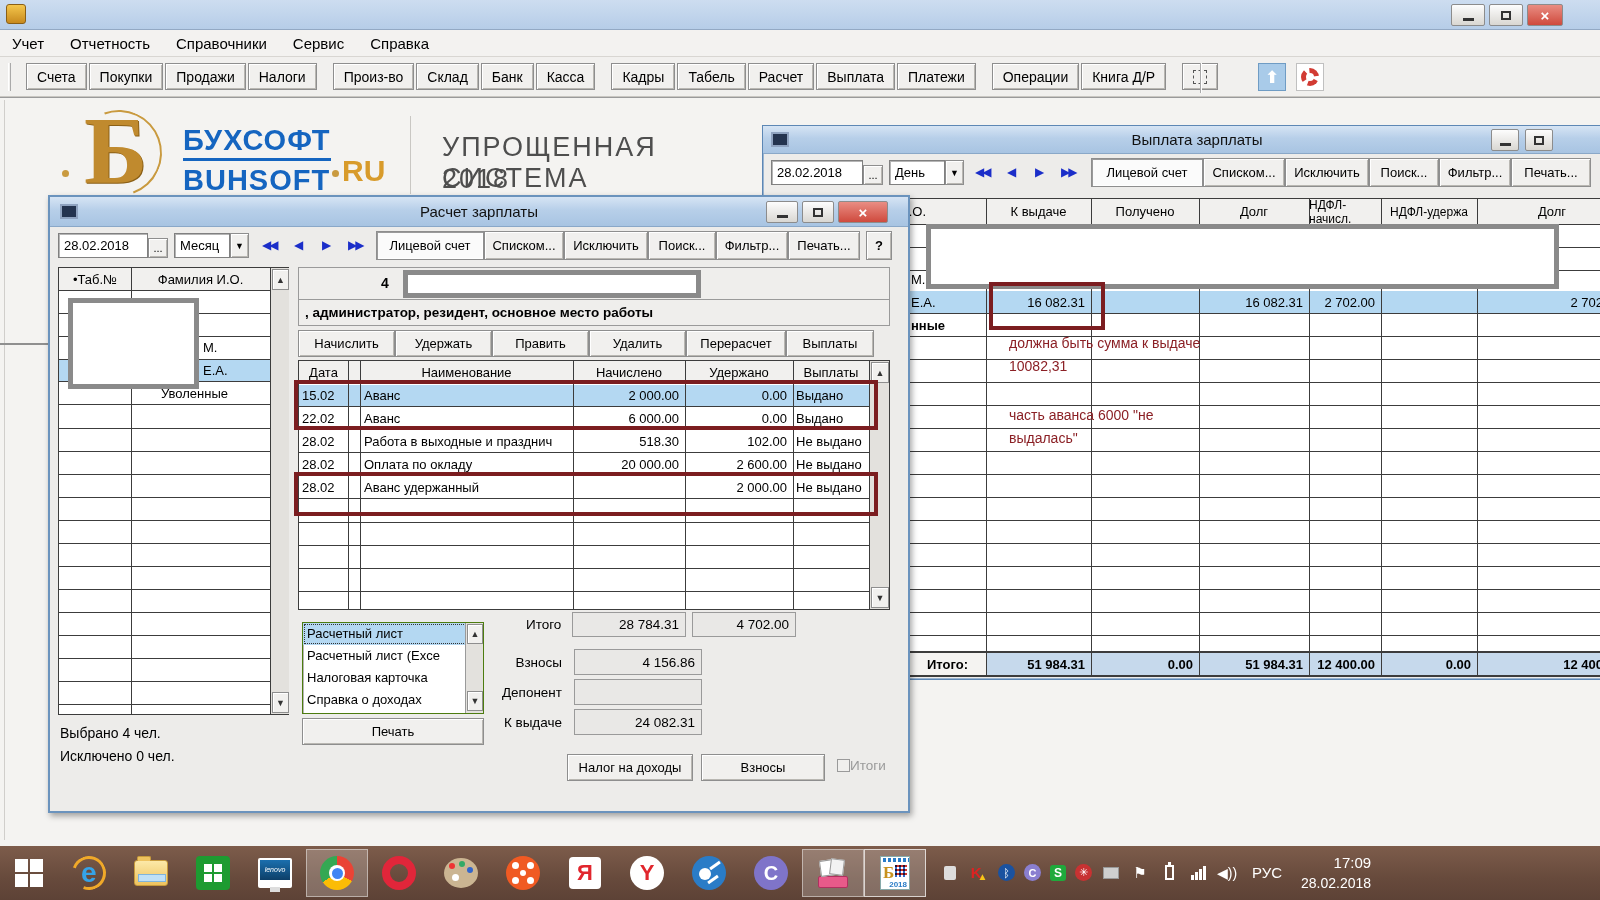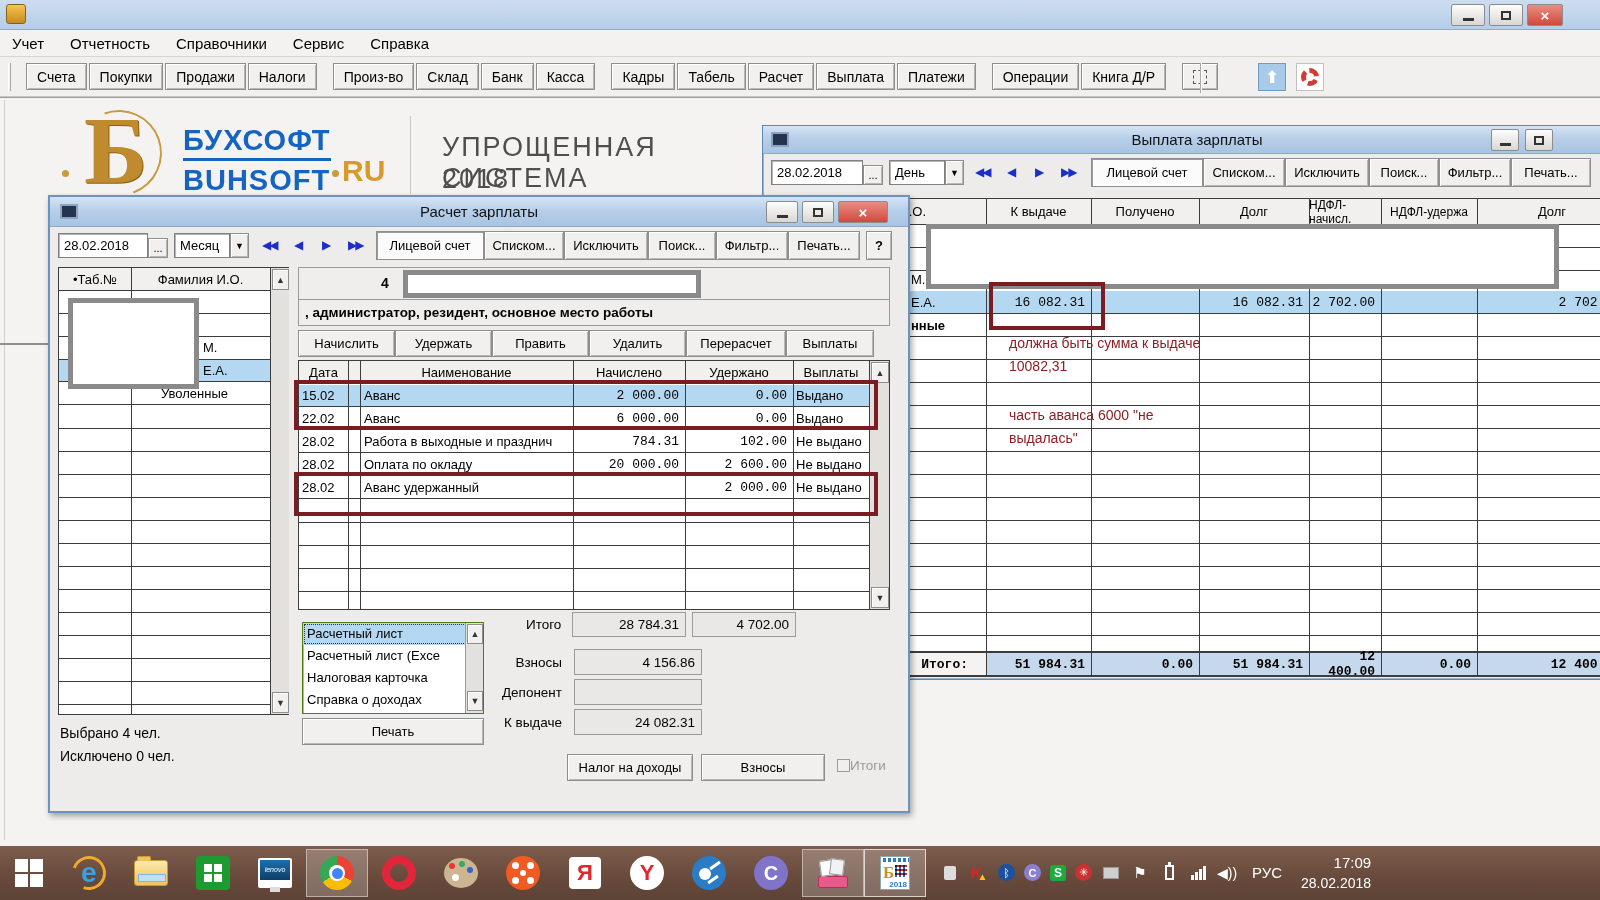--- a/index.html
+++ b/index.html
@@ -18,21 +18,21 @@
                     display:flex; align-items:center; }
   .wbtn { width:28px; height:22px; background:linear-gradient(#fdfdfd,#d9d7d2); border:1px solid #8c8c8c;
           border-radius:2px; display:flex; align-items:center; justify-content:center; }
   .wbtn .minbar { width:11px; height:3px; background:#333; margin-top:9px; }
   .wbtn .restsq { width:10px; height:9px; border:2px solid #333; background:transparent; }
   .wbtn.closebtn { background:linear-gradient(#e98d83,#cf4a3d); }
   .wbtn.closebtn span { color:#fff; font-weight:bold; font-size:15px; line-height:1; }
   .navarrow { color:#1b2ec9; font-size:12px; letter-spacing:-2px; cursor:default; padding:0 4px; }
   .gridline-v { background:#3c3c3c; width:1px; }
   .emptyrows { background:repeating-linear-gradient(to bottom,#ffffff 0 22px,#3c3c3c 22px 23px); }
-  .cell-r { text-align:right; padding-right:6px;font-family:Liberation Mono, monospace; }
+  .cell-r { text-align:right; padding-right:6px; }
   .scrbtn { background:#f1f0ee; border:1px solid #8e8e8e; box-shadow:inset 1px 1px 0 #fff;
             display:flex; align-items:center; justify-content:center; font-size:9px; color:#333; }
 
   
   #main-titlebar { left:0; top:0; width:1600px; height:30px;
     background:linear-gradient(#cdddf0,#b6cde8); border-bottom:1px solid #93a9c4;
     display:flex; align-items:center; }
   #main-title { position:absolute; width:100%; text-align:center; font-size:16px; color:#111; }
   #menubar { left:0; top:30px; width:1600px; height:27px; background:#f3f2f0; border-bottom:1px solid #d8d6d2;
     display:flex; align-items:center; gap:26px; padding-left:12px; font-size:15px; }
@@ -415,21 +415,21 @@
           <div style="width:12px;"></div>
         <div style="width:213px;padding-left:4px;">Аванс</div>
         <div class="cell-r" style="width:112px;">6 000.00</div>
         <div class="cell-r" style="width:108px;">0.00</div>
         <div style="width:76px;padding-left:3px;">Выдано</div>
       </div>
       <div class="trow abs" style="left:0;top:70px;width:570px;height:22px;border-bottom:1px solid #3c3c3c;">
         <div style="width:49px;padding-left:3px;">28.02</div>
           <div style="width:12px;"></div>
         <div style="width:213px;padding-left:4px;overflow:hidden;white-space:nowrap;">Работа в выходные и празднич</div>
-        <div class="cell-r" style="width:112px;">784.31</div>
+        <div class="cell-r" style="width:112px;">518.30</div>
         <div class="cell-r" style="width:108px;">102.00</div>
         <div style="width:76px;padding-left:3px;white-space:nowrap;">Не выдано</div>
       </div>
       <div class="trow abs" style="left:0;top:93px;width:570px;height:22px;border-bottom:1px solid #3c3c3c;">
         <div style="width:49px;padding-left:3px;">28.02</div>
           <div style="width:12px;"></div>
         <div style="width:213px;padding-left:4px;">Оплата по окладу</div>
         <div class="cell-r" style="width:112px;">20 000.00</div>
         <div class="cell-r" style="width:108px;">2 600.00</div>
         <div style="width:76px;padding-left:3px;white-space:nowrap;">Не выдано</div>

